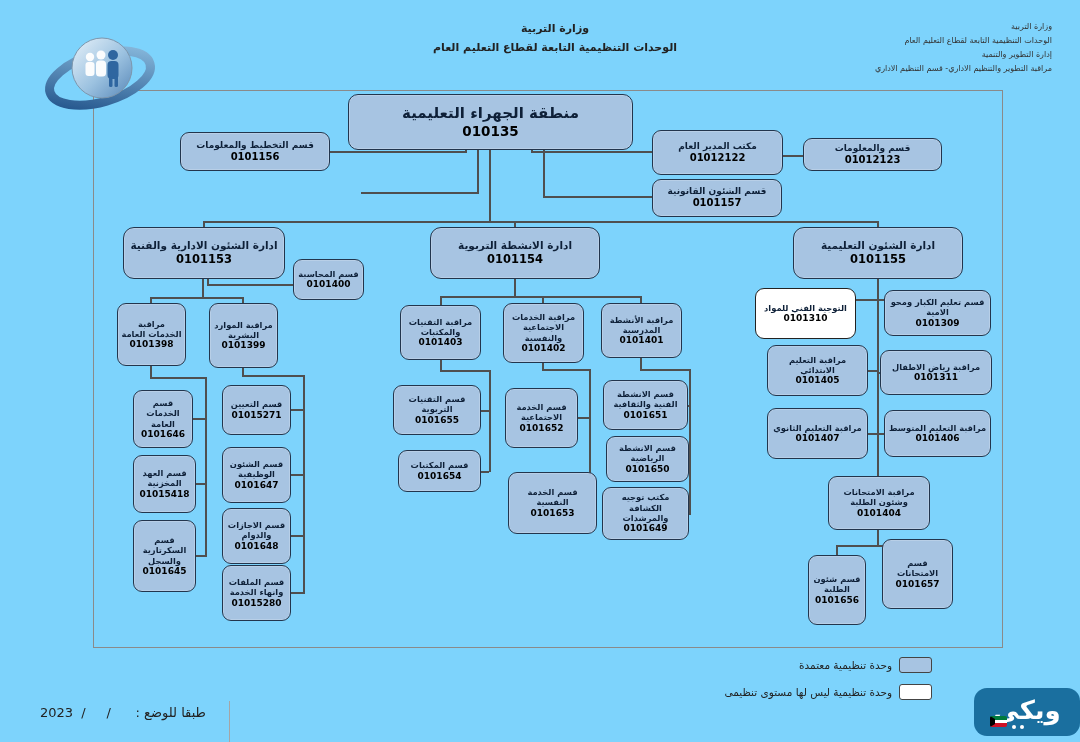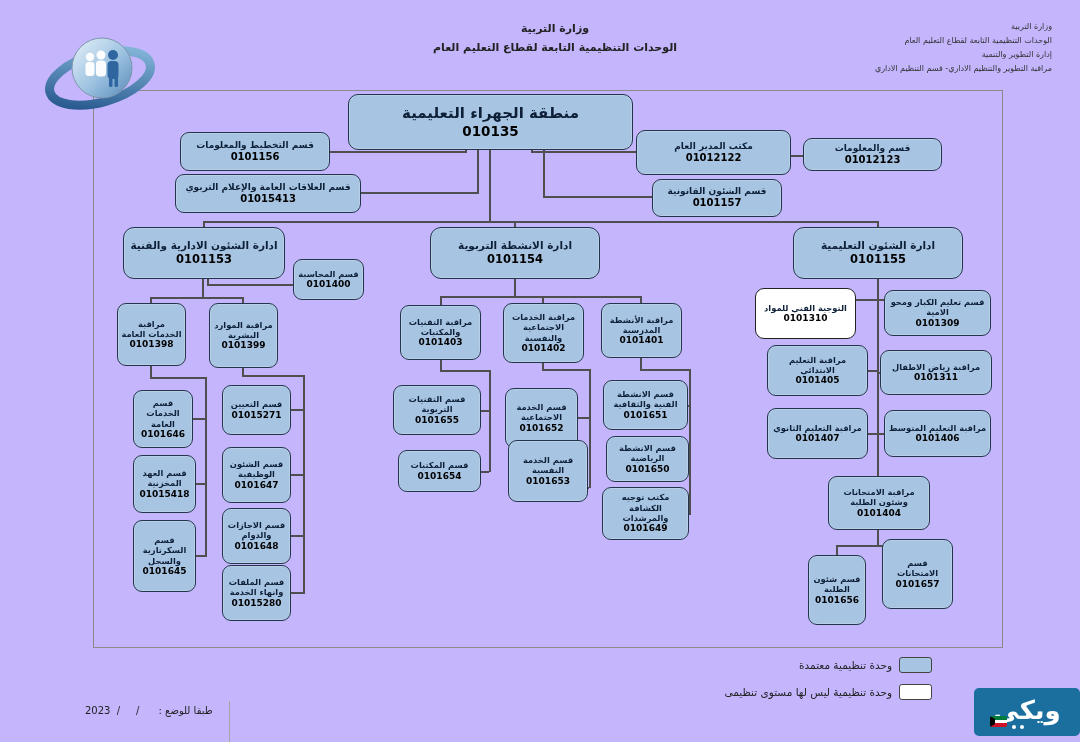--- a/index.html
+++ b/index.html
@@ -1,21 +1,21 @@
 <!DOCTYPE html>
 <html lang="ar" style="--box-fill: #a7c4e2; --box-border: #22354d; --line-color: #4f4f4f; --watermark-bg: #1a6f9f; --frame-border: #8a8a8a;"><head>
 <meta charset="utf-8">
 <style>
   :root{
     --box-fill:#a7c4e2; --box-border:#22354d; --line-color:#4f4f4f;
     --watermark-bg:#1a6f9f; --frame-border:#8a8a8a;
   }
   *{margin:0;padding:0;box-sizing:border-box;}
   body{font-family:"DejaVu Sans", sans-serif;background:#e9e9e9;}
-  .page{position:relative;width:1080px;height:742px;background:#c4b5fd;overflow:hidden;}
+  .page{position:relative;width:1080px;height:742px;background:#7dd3fc;overflow:hidden;}
 
   
   .title-center{position:absolute;left:360px;top:22px;width:390px;text-align:center;direction:rtl;color:#222;}
   .title-center .t1{font-size:11px;font-weight:bold;margin-bottom:6px;}
   .title-center .t2{font-size:11px;font-weight:bold;}
   .header-right{position:absolute;right:28px;top:20px;width:260px;text-align:right;direction:rtl;color:#333;font-size:8px;line-height:1.75;}
 
   
   .frame{position:absolute;left:93px;top:90px;width:910px;height:558px;border:1.5px solid var(--frame-border);z-index:0;}
 
@@ -34,26 +34,26 @@
   .node.white{background:#ffffff;border-color:#222;}
 
   
   .legend-row{position:absolute;right:148px;display:flex;align-items:center;gap:7px;direction:ltr;z-index:3;}
   .legend-row .ltext{font-size:10.5px;color:#222;direction:rtl;font-weight:500;}
   .swatch{width:33px;height:16px;border:1.3px solid #444;border-radius:3px;flex:0 0 auto;}
   .swatch.blue{background:var(--box-fill);}
   .swatch.white{background:#fff;}
 
   
-  .status-line{position:absolute;left:40px;top:705px;font-size:10px;color:#222;direction:rtl;white-space:pre;margin-left:45px;}
+  .status-line{position:absolute;left:40px;top:705px;font-size:13px;color:#222;direction:rtl;white-space:pre;}
   .footer-divider{position:absolute;left:229px;top:701px;width:1px;height:41px;background:#a5a5a5;}
 
   
   .wiki-badge{position:absolute;left:974px;top:688px;width:106px;height:48px;background:var(--watermark-bg);
-              border-radius:5px;z-index:5;display:flex;align-items:center;justify-content:center;direction:rtl;}
+              border-radius:13px;z-index:5;display:flex;align-items:center;justify-content:center;direction:rtl;}
   .wiki-badge .wtext{color:#fff;font-size:26px;font-weight:bold;line-height:1;margin-top:-4px;}
   .wiki-flag{position:absolute;left:16px;bottom:9px;width:17px;height:11px;border-radius:2px;overflow:hidden;display:flex;flex-direction:column;}
   .wiki-flag .fg{flex:1;background:#007a3d;} .wiki-flag .fw{flex:1;background:#fff;} .wiki-flag .fr{flex:1;background:#ce1126;}
   .wiki-flag .fb{position:absolute;left:0;top:0;width:5px;height:11px;background:#000;clip-path:polygon(0 0,100% 28%,100% 72%,0 100%);}
   .wdot{position:absolute;width:4px;height:4px;border-radius:50%;background:#fff;bottom:7px;}
 
   
   .logo{position:absolute;left:42px;top:24px;z-index:4;}
 </style>
 </head>
@@ -171,25 +171,21 @@
   <div class="ln" style="left:911px;top:545px;width:2px;height:10px"></div>
 
   <div class="node root" style="left:348px;top:94px;width:285px;height:56px">
     <span class="lbl">منطقة الجهراء التعليمية</span>
     <span class="code">010135</span>
   </div>
   <div class="node mid" style="left:180px;top:132px;width:150px;height:39px">
     <span class="lbl">قسم التخطيط والمعلومات</span>
     <span class="code">0101156</span>
   </div>
-  <div class="node mid" style="left:175px;top:174px;width:186px;height:39px">
-    <span class="lbl">قسم العلاقات العامة والإعلام التربوي</span>
-    <span class="code">01015413</span>
-  </div>
-  <div class="node mid" style="left:636px;top:130px;width:155px;height:45px">
+  <div class="node mid" style="left:652px;top:130px;width:131px;height:45px">
     <span class="lbl">مكتب المدير العام</span>
     <span class="code">01012122</span>
   </div>
   <div class="node mid" style="left:803px;top:138px;width:139px;height:33px">
     <span class="lbl">قسم والمعلومات</span>
     <span class="code">01012123</span>
   </div>
   <div class="node mid" style="left:652px;top:179px;width:130px;height:38px">
     <span class="lbl">قسم الشئون القانونية</span>
     <span class="code">0101157</span>
@@ -263,21 +259,21 @@
     <span class="code">0101655</span>
   </div>
   <div class="node" style="left:398px;top:450px;width:83px;height:42px">
     <span class="lbl">قسم المكتبات</span>
     <span class="code">0101654</span>
   </div>
   <div class="node" style="left:505px;top:388px;width:73px;height:60px">
     <span class="lbl">قسم الخدمة الاجتماعية</span>
     <span class="code">0101652</span>
   </div>
-  <div class="node" style="left:508px;top:440px;width:80px;height:62px">
+  <div class="node" style="left:508px;top:472px;width:89px;height:62px">
     <span class="lbl">قسم الخدمة النفسية</span>
     <span class="code">0101653</span>
   </div>
   <div class="node" style="left:603px;top:380px;width:85px;height:50px">
     <span class="lbl">قسم الانشطة الفنية والثقافية</span>
     <span class="code">0101651</span>
   </div>
   <div class="node" style="left:606px;top:436px;width:83px;height:46px">
     <span class="lbl">قسم الانشطة الرياضية</span>
     <span class="code">0101650</span>

